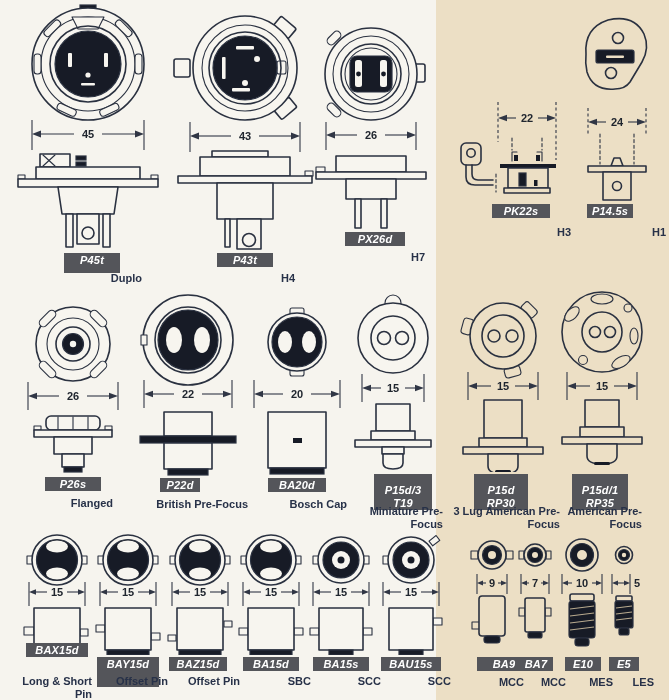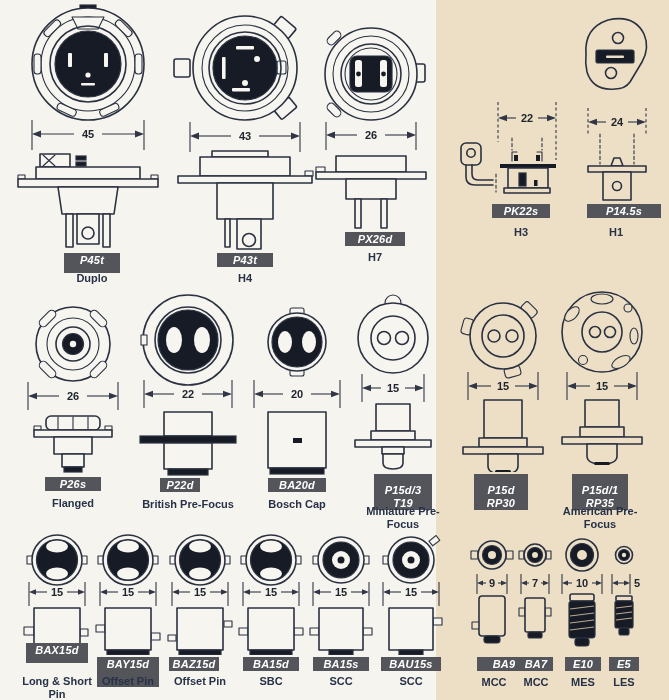--- a/index.html
+++ b/index.html
@@ -18,21 +18,21 @@
   .wtb{fill:#ecdfc5;stroke:none;}
   .dsh{stroke-dasharray:3 2.6;}
   .dim line{stroke:#303645;stroke-width:1.1;}
   .arr{fill:#303645;stroke:none;}
   .dimtxt{font:700 11px "Liberation Sans",sans-serif;fill:#20262f;}
   .ridge{stroke:#b9ab8f;stroke-width:1.2;fill:none;}
   
   .bdg{position:absolute;background:#54555a;color:#ffffff;text-align:center;
        font:italic 700 11px/14px "Liberation Sans",sans-serif;letter-spacing:.2px;}
   .bdg2{line-height:12.5px;padding-top:10px;}
-  .sub{position:absolute;color:#273148;text-align:center;
+  .sub{position:absolute;color:#273148;text-align:right;
        font:700 11px/12.5px "Liberation Sans",sans-serif;}
 </style>
 </head>
 <body>
 
 <div id="stage">
   <div class="panel-right"></div>
 
   <svg class="cell-svg" style="left:10px;top:4px" width="156" height="246">
     <g>
@@ -208,21 +208,21 @@
     </g>
     <g>
       <line class="ln thin dsh" x1="44" y1="124" x2="44" y2="154"></line>
       <line class="ln thin dsh" x1="78" y1="124" x2="78" y2="154"></line>
       <polygon class="lnb" points="55,156 67,156 64,148 58,148"></polygon>
       <rect class="lnb" x="32" y="156" width="58" height="6"></rect>
       <rect class="lnb" x="47" y="162" width="28" height="28"></rect>
       <circle class="ln" cx="61" cy="176" r="4.5"></circle>
     </g>
   </svg>
-  <div class="bdg" style="left:587px;top:204px;width:74px;height:14px">P14.5s</div>
+  <div class="bdg" style="left:587px;top:204px;width:46px;height:14px">P14.5s</div>
   <div class="sub" style="left:566px;top:226px;width:100px">H1</div>
 
   <svg class="cell-svg" style="left:12px;top:296px" width="122" height="182">
     <g>
       <circle class="lnf" cx="61" cy="48" r="37"></circle>
       <rect class="lnf thin" x="51" y="8" width="20" height="8" rx="4" transform="rotate(45,61,48)"></rect>
       <rect class="lnf thin" x="51" y="8" width="20" height="8" rx="4" transform="rotate(135,61,48)"></rect>
       <rect class="lnf thin" x="51" y="8" width="20" height="8" rx="4" transform="rotate(225,61,48)"></rect>
       <rect class="lnf thin" x="51" y="8" width="20" height="8" rx="4" transform="rotate(315,61,48)"></rect>
       <circle class="ln thin" cx="61" cy="48" r="26"></circle>
@@ -365,20 +365,21 @@
       <rect class="lnb" x="31" y="148" width="48" height="9"></rect>
       <rect class="lnb" x="15" y="157" width="80" height="7"></rect>
       <path class="lnb" d="M40,164 h30 v12 q0,8 -15,8 q-15,0 -15,-8 Z"></path>
       <rect class="dkf" x="47" y="180" width="16" height="3" rx="1.5"></rect>
     </g>
   </svg>
   <div class="bdg bdg2" style="left:474px;top:474px;width:54px;height:26px">
     <div>P15d</div>
     <div>RP30</div>
   </div>
+  <div class="sub" style="left:440px;top:505px;width:120px">3 Lug American Pre-Focus</div>
 
   <svg class="cell-svg" style="left:545px;top:286px" width="115" height="186">
     <g>
       <circle class="lnb" cx="57" cy="46" r="40"></circle>
       <ellipse class="lnb thin" cx="57" cy="13" rx="11" ry="5"></ellipse>
       <circle class="lnb thin" cx="83" cy="22" r="4"></circle>
       <ellipse class="lnb thin" cx="89" cy="50" rx="4" ry="8"></ellipse>
       <ellipse class="lnb thin" cx="76" cy="76" rx="10" ry="5" transform="rotate(-28,76,76)"></ellipse>
       <circle class="lnb thin" cx="38" cy="74" r="4.5"></circle>
       <ellipse class="lnb thin" cx="27" cy="28" rx="9" ry="5" transform="rotate(-45,27,28)"></ellipse>
@@ -427,21 +428,21 @@
       <line x1="48" y1="58" x2="59" y2="58"></line>
       <text class="dimtxt" x="38" y="62" text-anchor="middle">15</text>
     </g>
     <g>
       <rect class="lnf thin" x="5" y="93" width="10" height="8"></rect>
       <rect class="lnf thin" x="61" y="95" width="8" height="7"></rect>
       <rect class="lnf" x="15" y="74" width="46" height="42"></rect>
       <rect class="dk" x="17" y="116" width="42" height="5"></rect>
     </g>
   </svg>
-  <div class="bdg" style="left:26px;top:643px;width:62px;height:20px">BAX15d</div>
+  <div class="bdg" style="left:26px;top:643px;width:62px;height:14px">BAX15d</div>
   <div class="sub" style="left:22px;top:675px;width:70px">Long &amp; Short Pin</div>
 
   <svg class="cell-svg" style="left:90px;top:534px" width="76" height="121">
     <g>
       <rect class="lnf thin" x="8" y="22" width="7" height="8"></rect>
       <rect class="lnf thin" x="61" y="22" width="7" height="8"></rect>
       <circle class="lnf" cx="38" cy="26" r="25"></circle>
       <circle class="dk" cx="38" cy="26" r="20.5"></circle>
       <ellipse class="wt" cx="38" cy="12.5" rx="11" ry="6"></ellipse>
       <ellipse class="wt" cx="38" cy="39.5" rx="11" ry="6"></ellipse>
@@ -483,21 +484,21 @@
       <line x1="48" y1="58" x2="59" y2="58"></line>
       <text class="dimtxt" x="38" y="62" text-anchor="middle">15</text>
     </g>
     <g>
       <rect class="lnf thin" x="6" y="101" width="8" height="6"></rect>
       <rect class="lnf thin" x="62" y="87" width="8" height="6"></rect>
       <rect class="lnf" x="15" y="74" width="46" height="42"></rect>
       <rect class="dk" x="17" y="116" width="42" height="5"></rect>
     </g>
   </svg>
-  <div class="bdg" style="left:169px;top:657px;width:50px;height:14px">BAZ15d</div>
+  <div class="bdg" style="left:169px;top:657px;width:58px;height:14px">BAZ15d</div>
   <div class="sub" style="left:160px;top:675px;width:80px">Offset Pin</div>
 
   <svg class="cell-svg" style="left:233px;top:534px" width="76" height="121">
     <g>
       <rect class="lnf thin" x="8" y="22" width="7" height="8"></rect>
       <rect class="lnf thin" x="61" y="22" width="7" height="8"></rect>
       <circle class="lnf" cx="38" cy="26" r="25"></circle>
       <circle class="dk" cx="38" cy="26" r="20.5"></circle>
       <ellipse class="wt" cx="38" cy="12.5" rx="11" ry="6"></ellipse>
       <ellipse class="wt" cx="38" cy="39.5" rx="11" ry="6"></ellipse>

